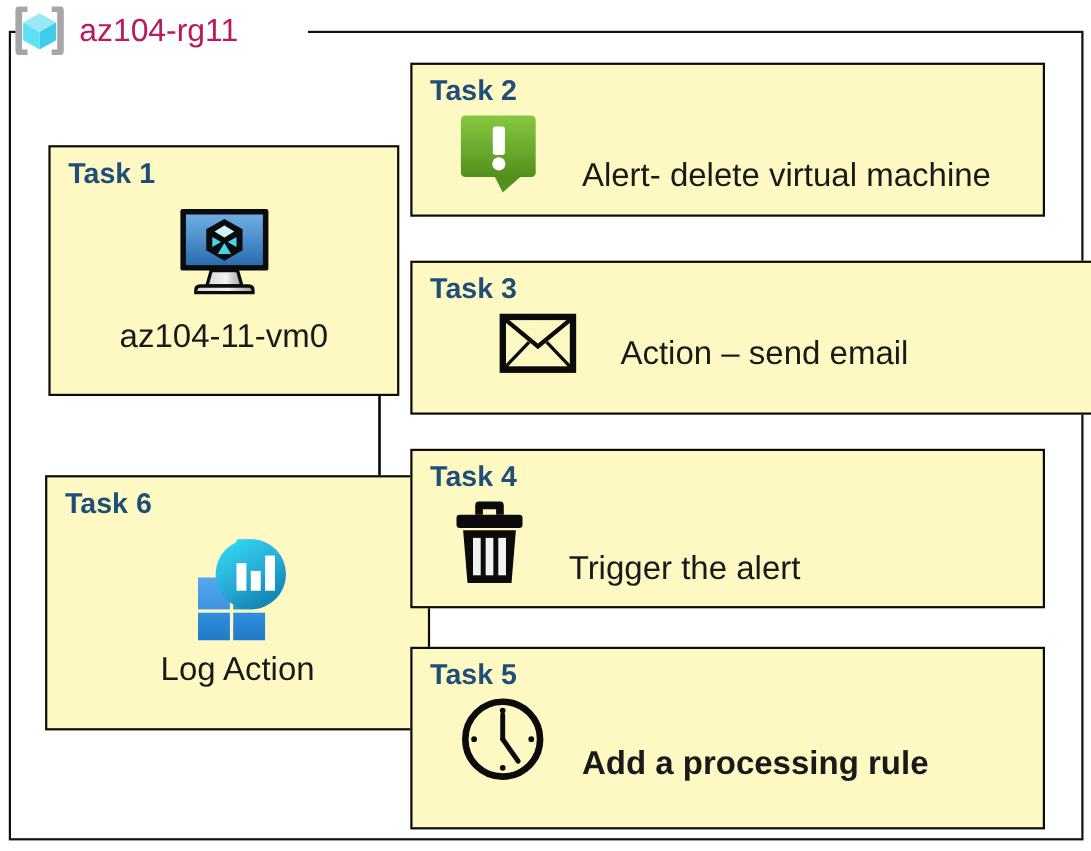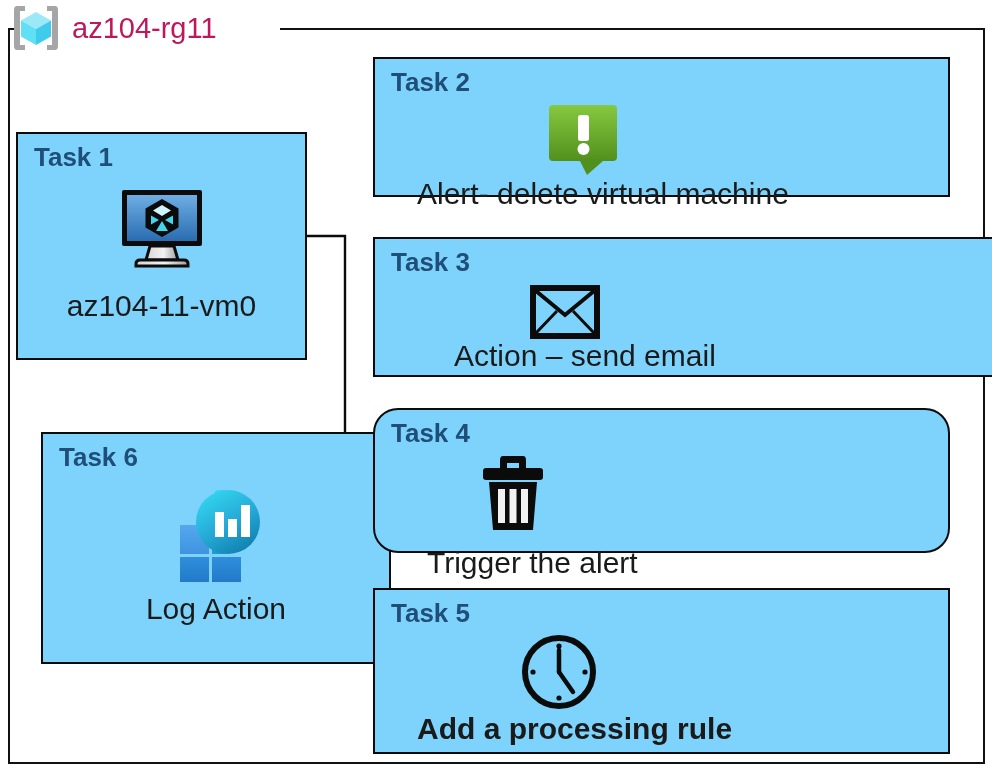--- a/index.html
+++ b/index.html
@@ -60,39 +60,38 @@
     font-size: 29px;
     color: #be185d;
     font-family: "Liberation Sans", sans-serif;
     white-space: nowrap;
     letter-spacing: 0px;
   }
 
   
   .task-box {
     position: absolute;
-    background: #7dd3fc;
+    background: #fef9c3;
     border: 2px solid #0b0b0b;
     box-sizing: border-box;
   }
   .task-title {
     position: absolute;
     left: 16px;
     top: 8px;
     font-size: 26px;
     font-weight: bold;
     color: #1F4E79;
     letter-spacing: 0px;
     white-space: nowrap;
   }
   .task-body {
     position: absolute;
     display: flex;
-    align-items: center;
-    flex-direction: column;
+    align-items: flex-end;
   }
   .task-label {
     font-size: 30px;
     color: #1a1a1a;
     white-space: nowrap;
   }
 
   
   .vbox-icon-wrap {
     position: absolute;
@@ -105,25 +104,25 @@
     position: absolute;
     left: 0;
     right: 0;
     text-align: center;
     font-size: 30px;
     color: #1a1a1a;
     white-space: nowrap;
   }
 
   
-  #task1 { left: 16px;  top: 132px; width: 291px; height: 228px; }
+  #task1 { left: 44px;  top: 132px; width: 319px; height: 228px; }
   #task6 { left: 41px;  top: 432px; width: 350px; height: 232px; }
   #task2 { left: 373px; top: 57px;  width: 577px; height: 140px; }
   #task3 { left: 373px; top: 237px; width: 639px; height: 140px; }
-  #task4 { left: 373px; top: 408px; width: 577px; height: 145px; border-radius: 25px; }
+  #task4 { left: 373px; top: 408px; width: 577px; height: 145px; }
   #task5 { left: 373px; top: 588px; width: 577px; height: 166px; }
 
   .connector-svg {
     position: absolute;
     left: 0; top: 0;
     width: 992px;
     height: 774px;
     pointer-events: none;
   }
 
@@ -264,21 +263,21 @@
           <path d="M6 48 L27 26" fill="none" stroke="#0b0b0b" stroke-width="3"></path>
           <path d="M64 48 L43 26" fill="none" stroke="#0b0b0b" stroke-width="3"></path>
         </svg>
       </span>
       <span class="task-label">Action – send email</span>
     </div>
   </div>
 
   <div class="task-box" id="task4">
     <div class="task-title">Task 4</div>
-    <div class="task-body" style="left:52px; top:42px;gap:12px;">
+    <div class="task-body" style="left:36px; top:42px;">
       <span style="margin-right:38px;">
         <svg class="icon-svg" width="68" height="82" viewBox="0 0 68 82">
 
           <path d="M24 4 L44 4 Q47 4 47 8 L47 16 L40 16 L40 11 L28 11 L28 16 L21 16 L21 8 Q21 4 24 4 Z" fill="#0b0b0b"></path>
 
           <rect x="4" y="16" width="60" height="12" rx="3" fill="#0b0b0b"></rect>
 
           <path d="M10 30 L58 30 L54 78 L14 78 Z" fill="#0b0b0b"></path>
 
           <rect x="19" y="37" width="7" height="34" fill="#F1F1F1"></rect>

